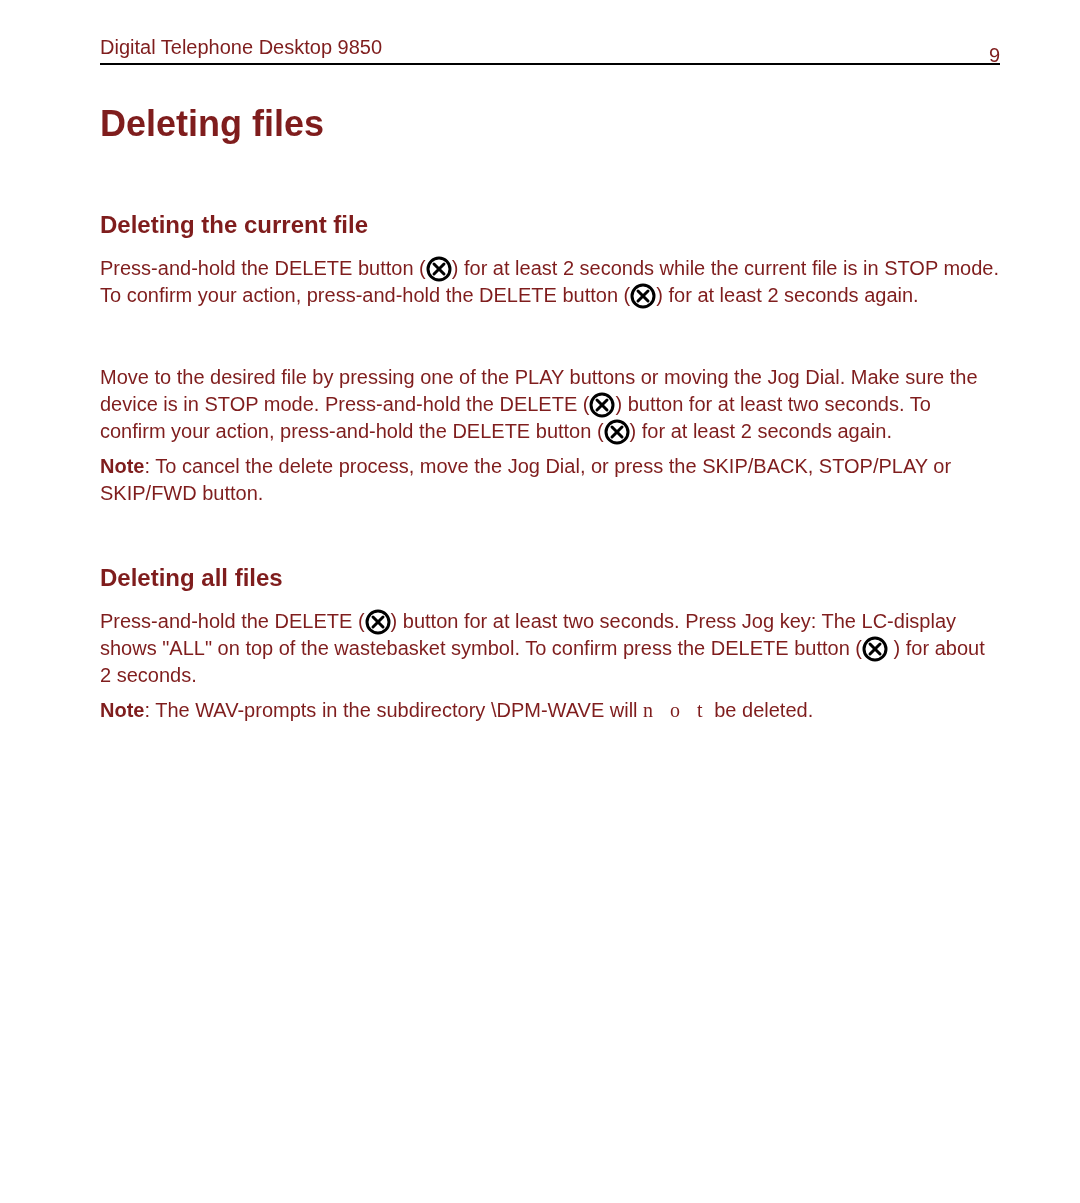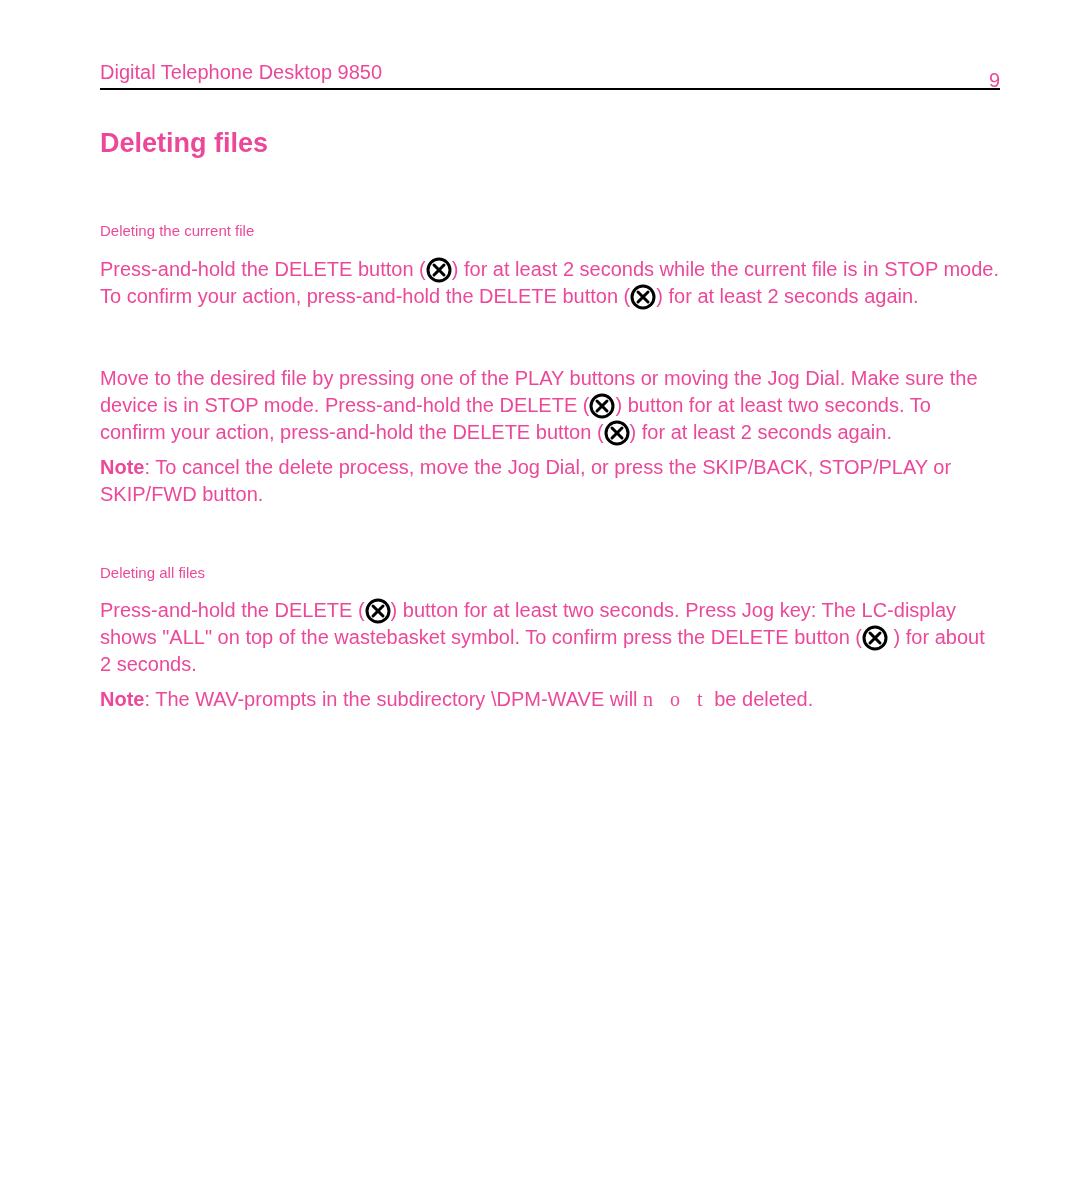--- a/index.html
+++ b/index.html
@@ -5,44 +5,44 @@
   html, body {
     margin: 0;
     padding: 0;
     background: #fff;
     width: 1080px;
   }
   .page {
     width: 1080px;
     height: 963px;
     box-sizing: border-box;
-    padding: 59px 80px 0 100px;
+    padding: 34px 80px 0 100px;
     font-family: Arial, Helvetica, sans-serif;
-    color: #ec4899;
+    color: #7f1d1d;
     font-size: 20px;
     line-height: 1.35;
   }
   .header {
     display: flex;
     justify-content: space-between;
     align-items: flex-end;
     border-bottom: 2px solid #000;
     padding-bottom: 2px;
     margin-bottom: 35px;
   }
   .header-title { font-size: 20px; }
   .header-page { font-size: 20px; position: relative; top: 8px; }
   h1 {
-    font-size: 27px;
+    font-size: 36px;
     font-weight: bold;
     margin: 0 0 60px 0;
   }
   h2 {
-    font-size: 15px;
-    font-weight: normal;
+    font-size: 24px;
+    font-weight: bold;
     margin: 0 0 14px 0;
   }
   .section { margin-bottom: 55px; }
   p { margin: 0 0 8px 0; }
   .bold { font-weight: bold; }
   .spaced { letter-spacing: 6px; font-family: Liberation Serif, serif; }
   svg.del-icon {
     width: 26px;
     height: 26px;
     vertical-align: -7px;

